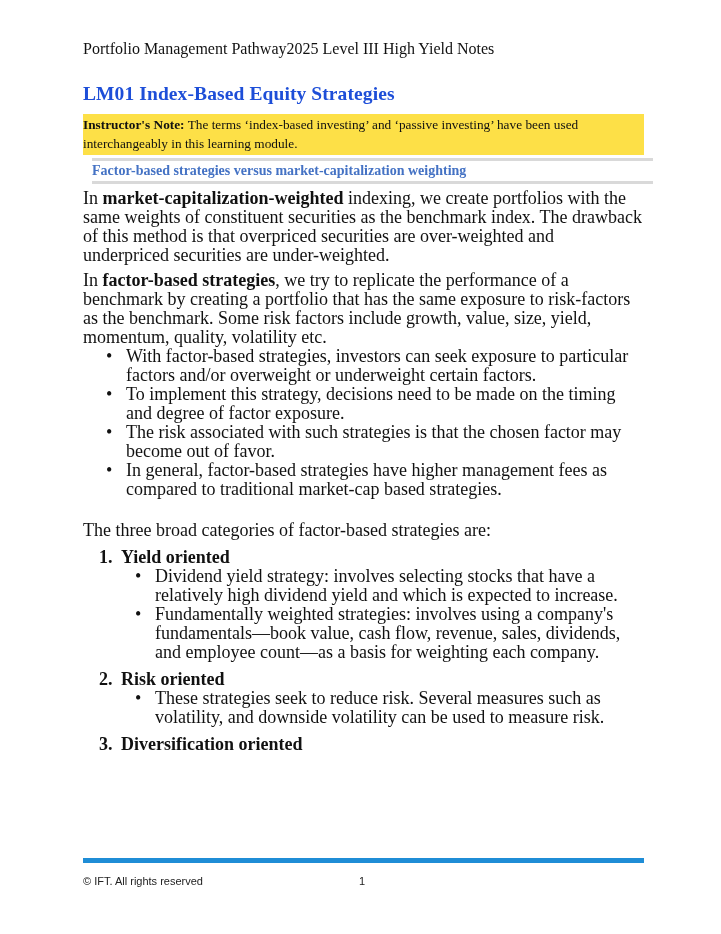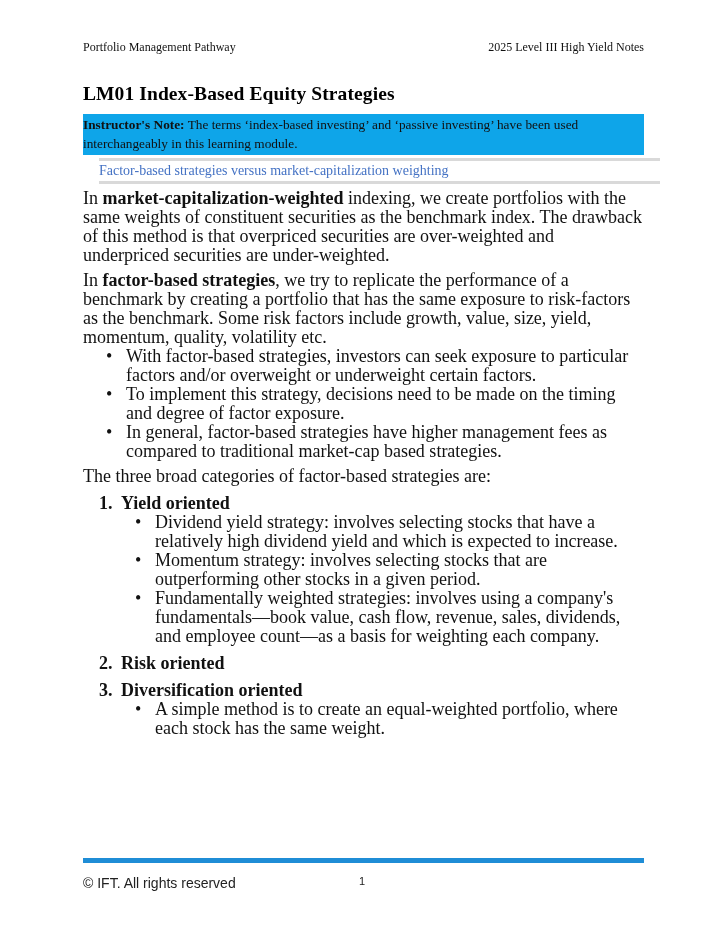--- a/index.html
+++ b/index.html
@@ -1,44 +1,44 @@
 <!DOCTYPE html>
 <html><head>
 <meta charset="utf-8">
 <style>
   html, body { margin: 0; padding: 0; background: #ffffff; }
   body { width: 721px; height: 934px; position: relative; overflow: hidden;
          font-family: "DejaVu Serif", "Liberation Serif", serif; color: #111; }
   .page { position: absolute; left: 83px; top: 0; width: 561px; }
-  .hdr { position: absolute; top: 40px; left: 0; width: 561px; font-size: 12px;
-         font-family: "Liberation Serif", serif; display: flex; justify-content: space-between; }
+  .hdr { position: absolute; top: 40px; left: 0; width: 561px; font-size: 16px;
+         font-family: "Liberation Serif", serif; display: flex; }
   .title { position: absolute; top: 83px; left: 0; font-size: 19.5px; font-weight: bold;
-           color: #000000; font-family: "Liberation Serif", serif; letter-spacing: 0.1px; }
-  .note { position: absolute; top: 114px; left: 0; width: 561px; background: #0ea5e9;
+           color: #1d4ed8; font-family: "Liberation Serif", serif; letter-spacing: 0.1px; }
+  .note { position: absolute; top: 114px; left: 0; width: 561px; background: #fde047;
           font-size: 13.3px; line-height: 19px; padding: 1px 4px 2px 0; box-sizing: border-box;
           font-family: "Liberation Serif", serif; }
   .note b { font-weight: bold; }
-  .section { position: absolute; top: 158px; left: 16px; width: 561px;
+  .section { position: absolute; top: 158px; left: 9px; width: 561px;
              border-top: 3px solid #d9d9d9; border-bottom: 3px solid #d9d9d9;
-             padding: 2px 0 2px 0; font-size: 14px; font-weight: normal; color: #4472c4;
+             padding: 2px 0 2px 0; font-size: 14px; font-weight: bold; color: #4472c4;
              font-family: "Liberation Serif", serif; }
   .body { position: absolute; top: 189px; left: 0; width: 561px; font-size: 18px;
           line-height: 19px; font-family: "Liberation Serif", serif; }
   .body p { margin: 0 0 6px 0; }
   ul.b { margin: 0; padding-left: 43px; list-style: none; }
   ul.b li { position: relative; margin: 0; }
   ul.b li::before { content: "•"; position: absolute; left: -20px; }
   ol.n { margin: 8px 0 0 0; padding-left: 38px; list-style: none; }
   ol.n > li { position: relative; margin-bottom: 8px; }
   .num { position: absolute; left: -22px; font-weight: bold; }
   .cat { font-weight: bold; }
   ol.n ul.b { padding-left: 34px; }
   .u { }
   .footer-bar { position: absolute; left: 83px; top: 858px; width: 561px; height: 5px; background: #1f8dd6; }
-  .footer { position: absolute; left: 83px; top: 875px; font-size: 14px;
+  .footer { position: absolute; left: 83px; top: 875px; font-size: 11px;
             font-family: "Liberation Sans", sans-serif; color: #222; }
   .pagenum { position: absolute; left: 359px; top: 875px; font-size: 11px;
              font-family: "Liberation Sans", sans-serif; color: #222; }
 </style>
 </head>
 <body>
 
 <div class="page">
   <div class="hdr">
     <span>Portfolio Management Pathway</span>
@@ -56,45 +56,45 @@
   <div class="body">
     <p>
       <span>In </span><b>market-capitalization-weighted</b><span> indexing, we create portfolios with the same weights of constituent securities as the benchmark index. The drawback of this method is that overpriced securities are over-weighted and underpriced securities are under-weighted.</span>
     </p>
     <p style="margin-bottom:0">
       <span>In </span><b>factor-based strategies</b><span>, we try to replicate the performance of a benchmark by creating a portfolio that has the same exposure to risk-factors as the benchmark. Some risk factors include growth, value, size, yield, momentum, quality, volatility etc.</span>
     </p>
     <ul class="b">
       <li>With factor-based strategies, investors can seek exposure to particular factors and/or overweight or underweight certain factors.</li>
       <li>To implement this strategy, decisions need to be made on the timing and degree of factor exposure.</li>
+      <li>The risk associated with such strategies is that the chosen factor may become out of favor.</li>
       <li>In general, factor-based strategies have higher management fees as compared to traditional market-cap based strategies.</li>
     </ul>
-    <p style="margin-top:6px;margin-bottom:0">The three broad categories of factor-based strategies are:</p>
+    <p style="margin-top:22px;margin-bottom:0">The three broad categories of factor-based strategies are:</p>
 
     <ol class="n">
       <li>
         <span class="num">1.</span>
         <span class="cat">Yield oriented</span>
         <ul class="b">
           <li><span class="u">Dividend yield strategy</span><span>: involves selecting stocks that have a relatively high dividend yield and which is expected to increase.</span></li>
-          <li><span class="u">Momentum strategy</span><span>: involves selecting stocks that are outperforming other stocks in a given period.</span></li>
           <li><span class="u">Fundamentally weighted strategies</span><span>: involves using a company's fundamentals—book value, cash flow, revenue, sales, dividends, and employee count—as a basis for weighting each company.</span></li>
         </ul>
       </li>
       <li>
         <span class="num">2.</span>
         <span class="cat">Risk oriented</span>
         <ul class="b">
+          <li>These strategies seek to reduce risk. Several measures such as volatility, and downside volatility can be used to measure risk.</li>
         </ul>
       </li>
       <li>
         <span class="num">3.</span>
         <span class="cat">Diversification oriented</span>
         <ul class="b">
-          <li>A simple method is to create an equal-weighted portfolio, where each stock has the same weight.</li>
         </ul>
       </li>
     </ol>
   </div>
 </div>
 
 <div class="footer-bar"></div>
 <div class="footer">© IFT. All rights reserved</div>
 <div class="pagenum">1</div>
 

